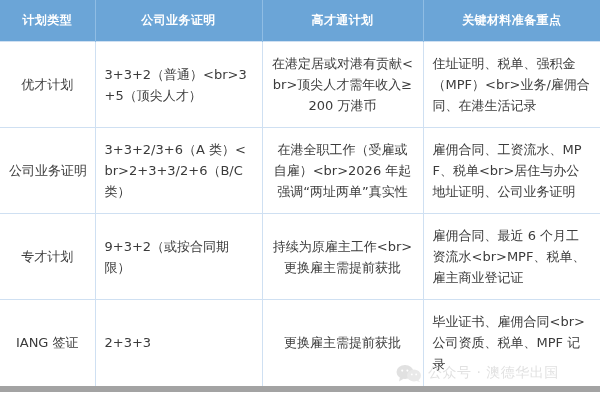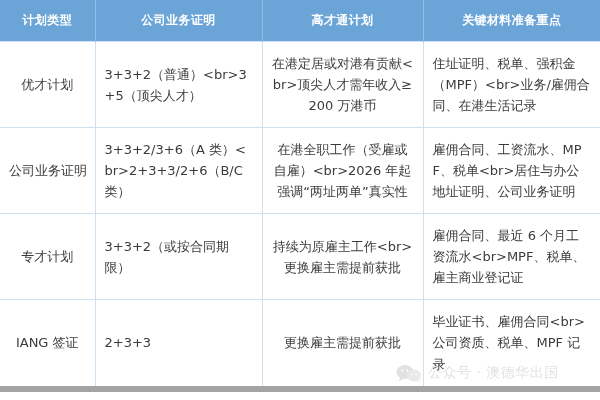--- a/index.html
+++ b/index.html
@@ -131,21 +131,21 @@
         <td class="cell-materials">住址证明、税单、强积金（MPF）&lt;br&gt;业务/雇佣合同、在港生活记录</td>
       </tr>
       <tr>
         <td class="cell-plan">公司业务证明</td>
         <td class="cell-pattern">3+3+2/3+6（A 类）&lt;br&gt;2+3+3/2+6（B/C 类）</td>
         <td class="cell-condition">在港全职工作（受雇或自雇）&lt;br&gt;2026 年起强调“两址两单”真实性</td>
         <td class="cell-materials">雇佣合同、工资流水、MPF、税单&lt;br&gt;居住与办公地址证明、公司业务证明</td>
       </tr>
       <tr>
         <td class="cell-plan">专才计划</td>
-        <td class="cell-pattern">3+3+2（或按合同期限）</td>
+        <td class="cell-pattern">9+3+2（或按合同期限）</td>
         <td class="cell-condition">持续为原雇主工作&lt;br&gt;更换雇主需提前获批</td>
         <td class="cell-materials">雇佣合同、最近 6 个月工资流水&lt;br&gt;MPF、税单、雇主商业登记证</td>
       </tr>
       <tr>
         <td class="cell-plan">IANG 签证</td>
         <td class="cell-pattern">2+3+3</td>
         <td class="cell-condition">更换雇主需提前获批</td>
         <td class="cell-materials">毕业证书、雇佣合同&lt;br&gt;公司资质、税单、MPF 记录</td>
       </tr>
     </tbody>

